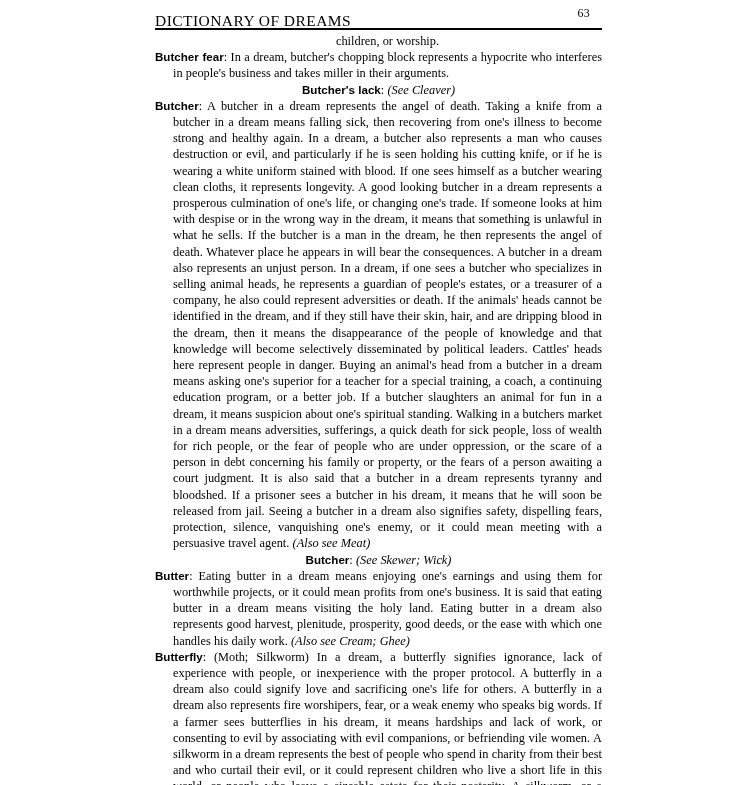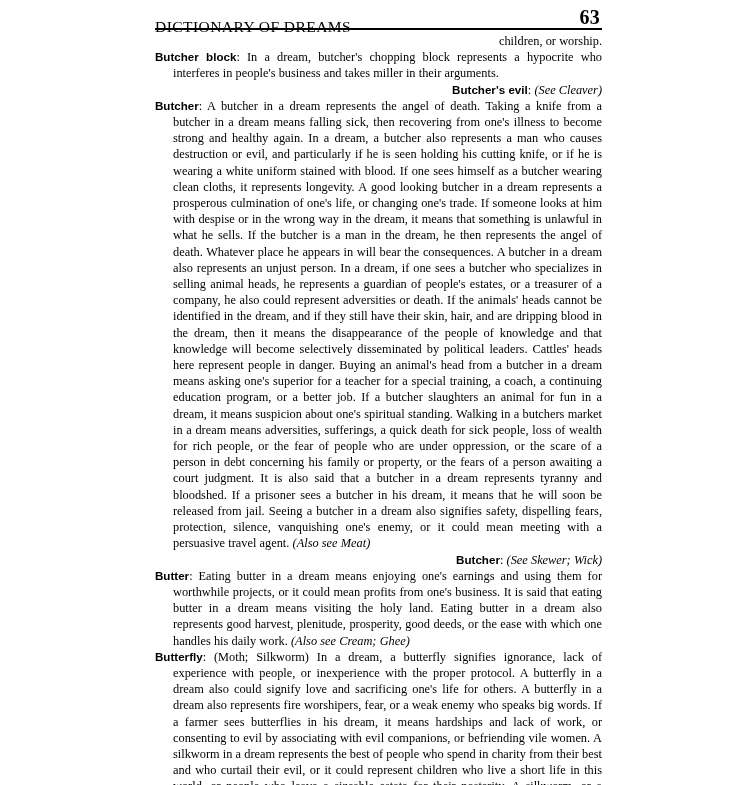--- a/index.html
+++ b/index.html
@@ -26,32 +26,32 @@
   .running-head {
     position: absolute;
     left: 155px;
     top: 6px;
     width: 447px;
     height: 24px;
   }
   .running-head-title {
     position: absolute;
     left: 0;
-    top: 12px;
+    top: 6px;
     font-size: 15.5px;
     letter-spacing: 0.45px;
     font-weight: 400;
     white-space: nowrap;
   }
   .running-head-page {
     position: absolute;
-    right: 2px;
+    right: 12px;
     top: 0;
-    font-size: 20px;
-    font-weight: bold;
+    font-size: 12px;
+    font-weight: normal;
     letter-spacing: 0.2px;
   }
   .head-rule {
     position: absolute;
     left: 155px;
     top: 28px;
     width: 447px;
     height: 1.6px;
     background: #000000;
   }
@@ -87,41 +87,41 @@
   }
   .ref {
     font-style: italic;
     margin-top: 12px;
   }
   .alsosee {
     font-style: italic;
   }
   
   .entry.short {
-    text-align: right;
+    text-align: center;
   }
 </style>
 </head>
 <body>
 
 <div class="page">
 
   <div class="running-head">
     <span class="running-head-title">DICTIONARY OF DREAMS</span>
     <span class="running-head-page">63</span>
   </div>
   <div class="head-rule"></div>
 
   <div class="column">
 
     <p class="entry continued short"><span>children, or worship.</span></p>
 
-    <p class="entry"><span class="headword">Butcher block</span><span>: In a dream, butcher's chopping block represents a hypocrite who interferes in people's business and takes miller in their arguments.</span></p>
+    <p class="entry"><span class="headword">Butcher fear</span><span>: In a dream, butcher's chopping block represents a hypocrite who interferes in people's business and takes miller in their arguments.</span></p>
 
-    <p class="entry short"><span class="headword">Butcher's evil</span><span>: </span><span class="ref">(See Cleaver)</span></p>
+    <p class="entry short"><span class="headword">Butcher's lack</span><span>: </span><span class="ref">(See Cleaver)</span></p>
 
     <p class="entry"><span class="headword">Butcher</span><span>: A butcher in a dream represents the angel of death. Taking a knife from a butcher in a dream means falling sick, then recovering from one's illness to become strong and healthy again. In a dream, a butcher also represents a man who causes destruction or evil, and particularly if he is seen holding his cutting knife, or if he is wearing a white uniform stained with blood. If one sees himself as a butcher wearing clean cloths, it represents longevity. A good looking butcher in a dream represents a prosperous culmination of one's life, or changing one's trade. If someone looks at him with despise or in the wrong way in the dream, it means that something is unlawful in what he sells. If the butcher is a man in the dream, he then represents the angel of death. Whatever place he appears in will bear the consequences. A butcher in a dream also represents an unjust person. In a dream, if one sees a butcher who specializes in selling animal heads, he represents a guardian of people's estates, or a treasurer of a company, he also could represent adversities or death. If the animals' heads cannot be identified in the dream, and if they still have their skin, hair, and are dripping blood in the dream, then it means the disappearance of the people of knowledge and that knowledge will become selectively disseminated by political leaders. Cattles' heads here represent people in danger. Buying an animal's head from a butcher in a dream means asking one's superior for a teacher for a special training, a coach, a continuing education program, or a better job. If a butcher slaughters an animal for fun in a dream, it means suspicion about one's spiritual standing. Walking in a butchers market in a dream means adversities, sufferings, a quick death for sick people, loss of wealth for rich people, or the fear of people who are under oppression, or the scare of a person in debt concerning his family or property, or the fears of a person awaiting a court judgment. It is also said that a butcher in a dream represents tyranny and bloodshed. If a prisoner sees a butcher in his dream, it means that he will soon be released from jail. Seeing a butcher in a dream also signifies safety, dispelling fears, protection, silence, vanquishing one's enemy, or it could mean meeting with a persuasive travel agent. </span><span class="alsosee">(Also see Meat)</span></p>
 
     <p class="entry short"><span class="headword">Butcher</span><span>: </span><span class="ref">(See Skewer; Wick)</span></p>
 
     <p class="entry"><span class="headword">Butter</span><span>: Eating butter in a dream means enjoying one's earnings and using them for worthwhile projects, or it could mean profits from one's business. It is said that eating butter in a dream means visiting the holy land. Eating butter in a dream also represents good harvest, plenitude, prosperity, good deeds, or the ease with which one handles his daily work. </span><span class="alsosee">(Also see Cream; Ghee)</span></p>
 
     <p class="entry"><span class="headword">Butterfly</span><span>: (Moth; Silkworm) In a dream, a butterfly signifies ignorance, lack of experience with people, or inexperience with the proper protocol. A butterfly in a dream also could signify love and sacrificing one's life for others. A butterfly in a dream also represents fire worshipers, fear, or a weak enemy who speaks big words. If a farmer sees butterflies in his dream, it means hardships and lack of work, or consenting to evil by associating with evil companions, or befriending vile women. A silkworm in a dream represents the best of people who spend in charity from their best and who curtail their evil, or it could represent children who live a short life in this world, or people who leave a sizeable estate for their posterity. A silkworm, or a butterfly in a dream also could signify a short life, the near end of one's life, a miller, or it could represent a painter. </span></p>
 
   </div>

